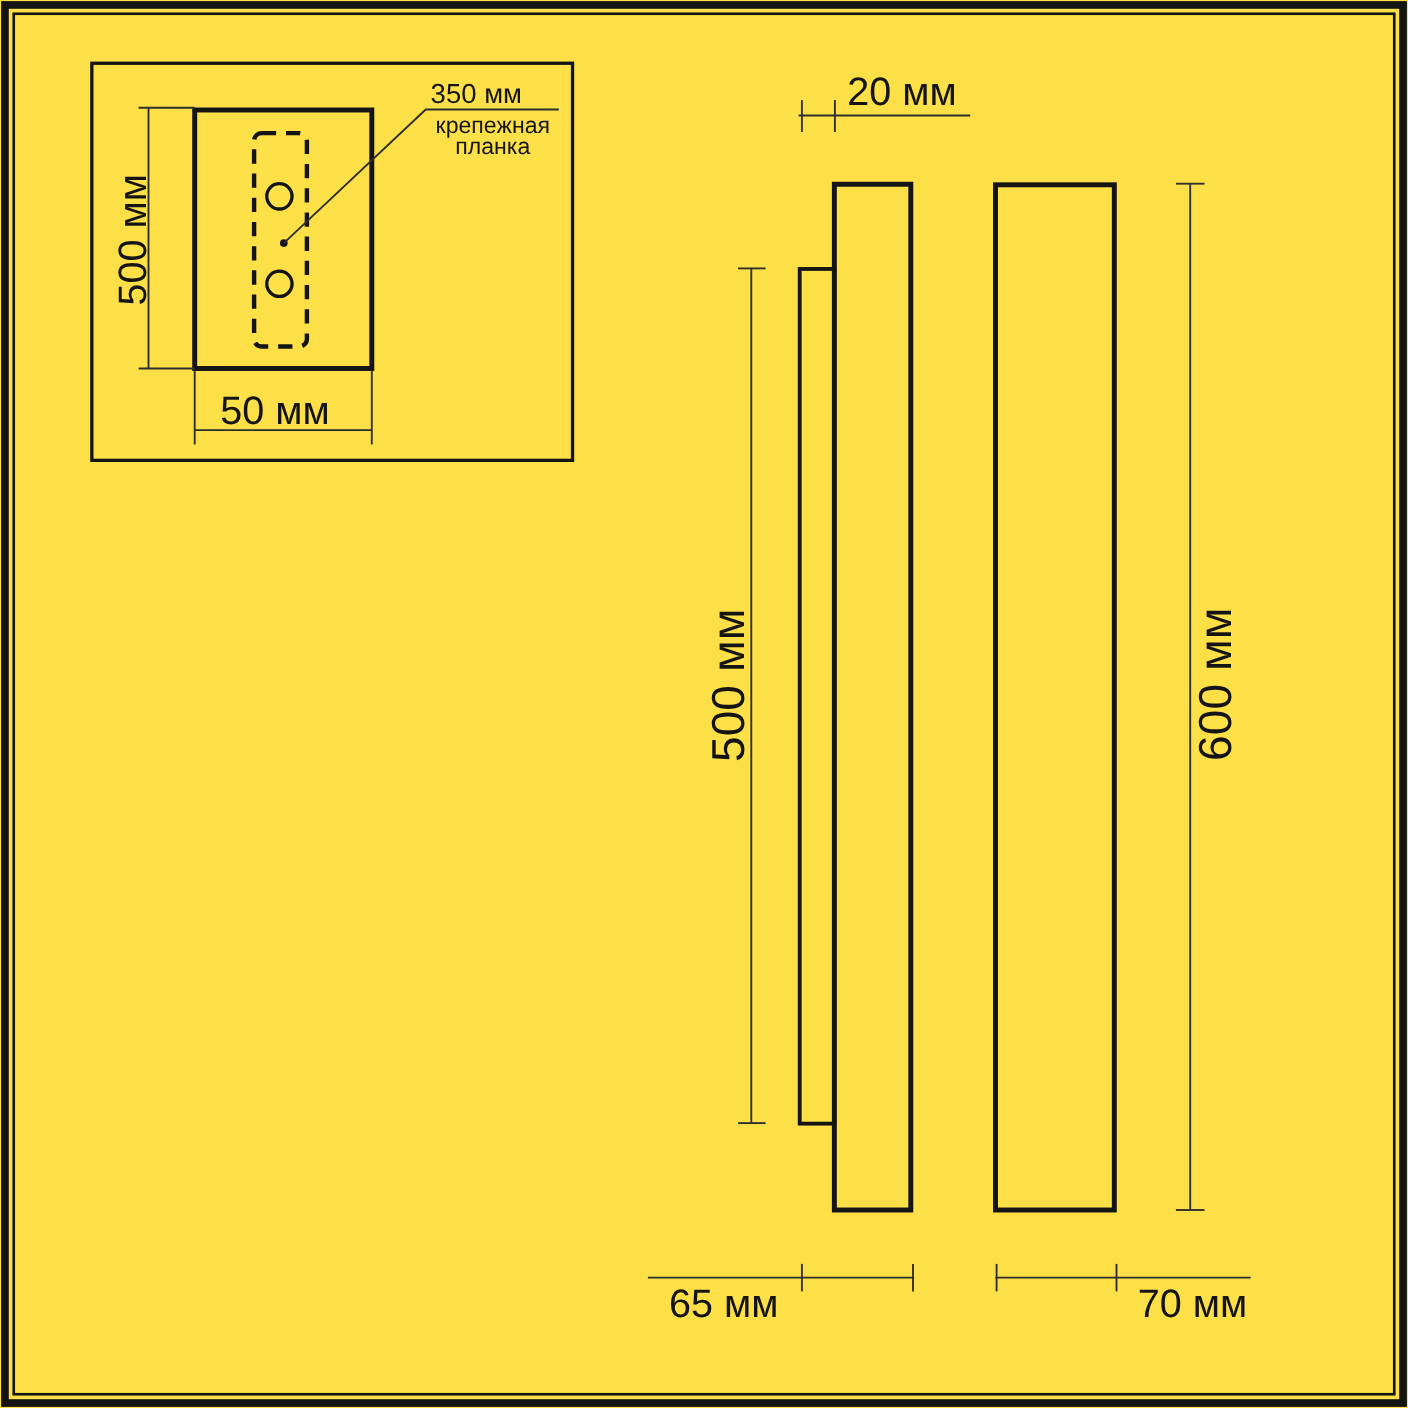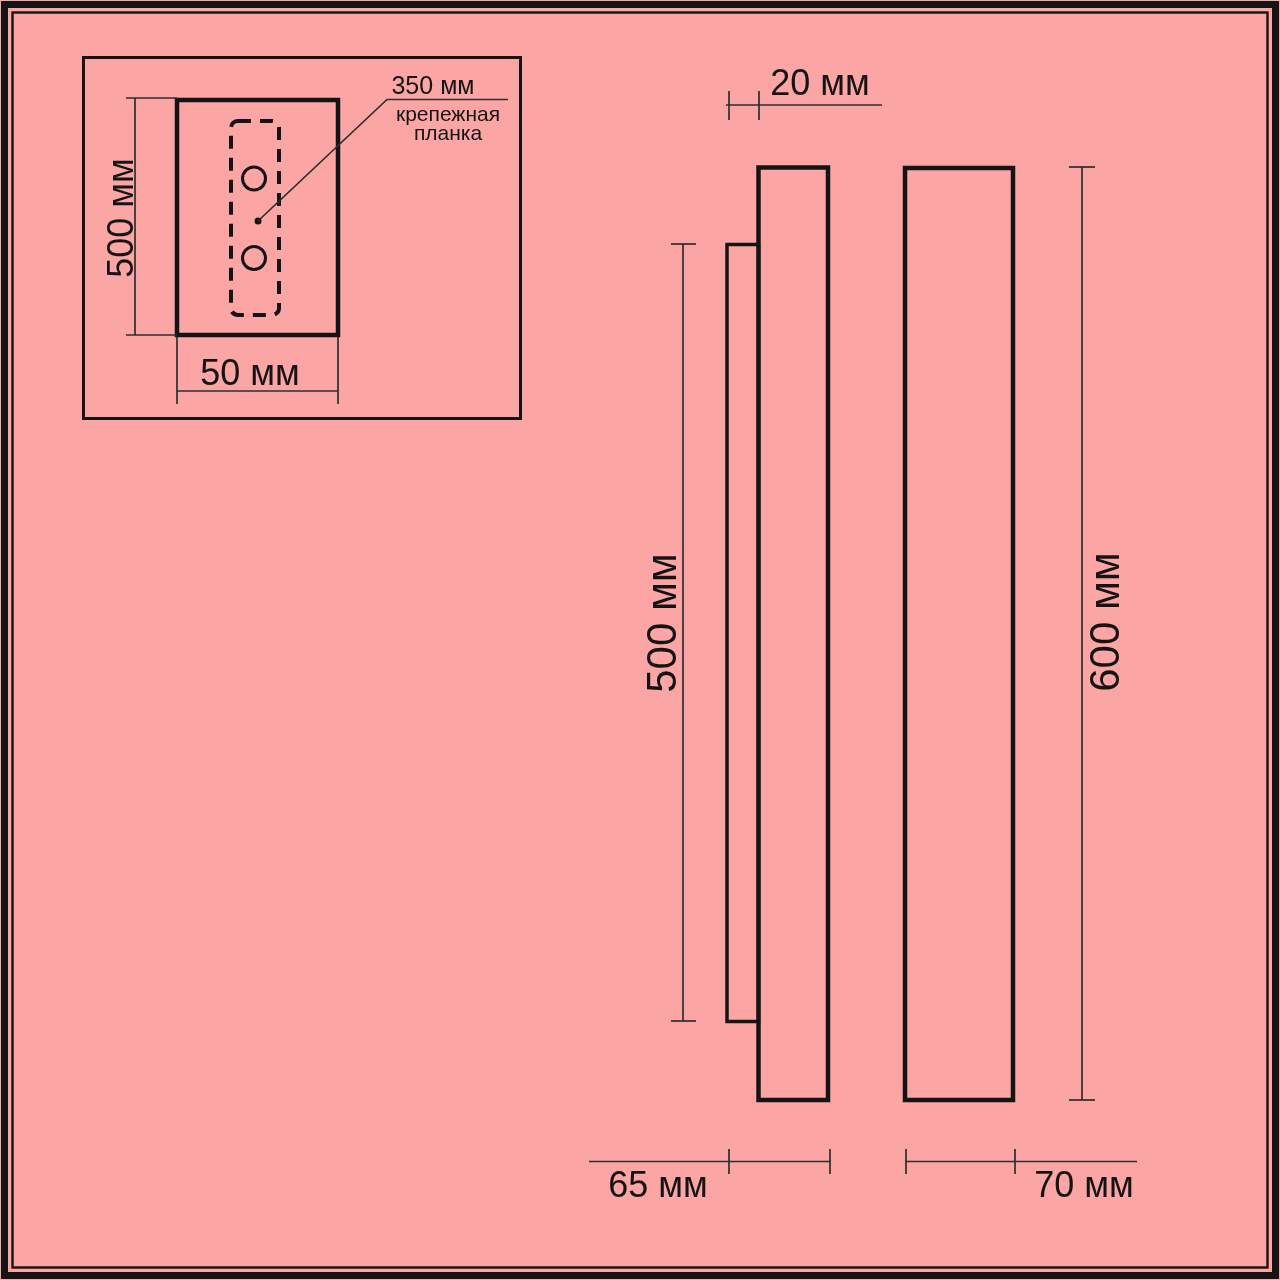--- a/index.html
+++ b/index.html
@@ -4,21 +4,21 @@
 <style>
   html, body {
     margin: 0;
     padding: 0;
     background: #ffffff;
   }
   .stage {
     position: relative;
     width: 1280px;
     height: 1280px;
-    background: #fca5a5;
+    background: #fde047;
     overflow: hidden;
   }
   svg {
     display: block;
   }
   text {
     font-family: "Liberation Sans", "DejaVu Sans", sans-serif;
     fill: #141414;
   }
   .dim-label {

